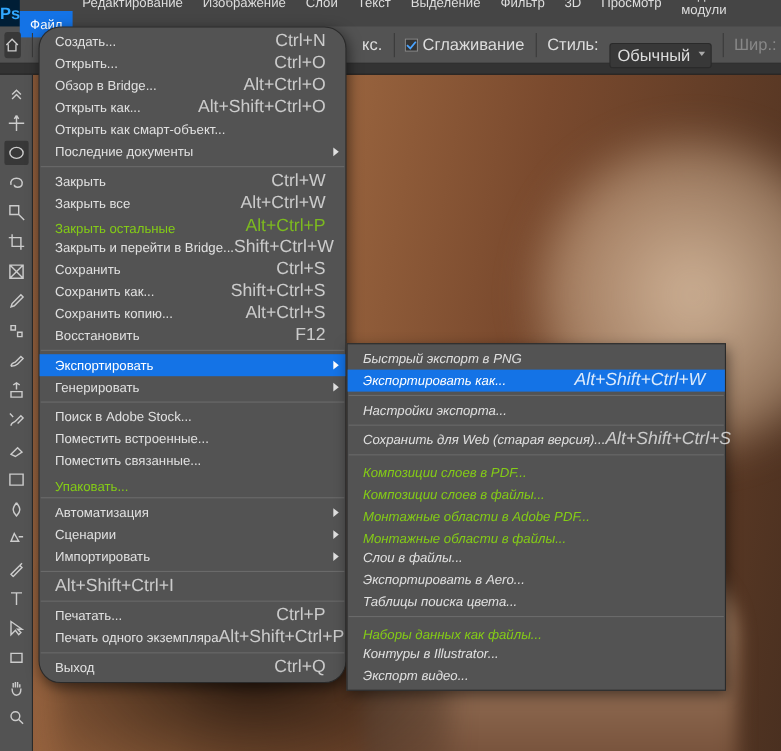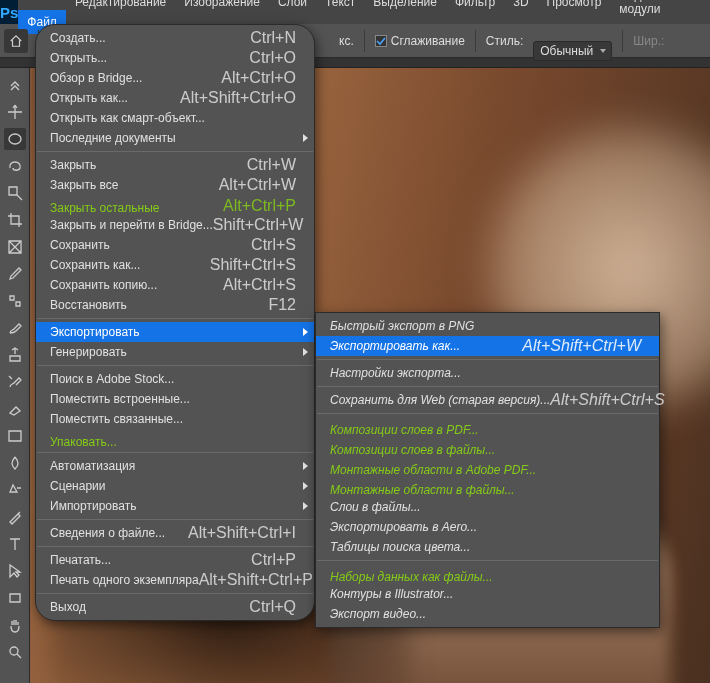--- a/index.html
+++ b/index.html
@@ -3,21 +3,21 @@
 <meta charset="utf-8">
 <style>
   * { box-sizing: border-box; margin: 0; padding: 0; font-family: "Segoe UI", Tahoma, sans-serif; }
   body { width: 710px; height: 683px; background: #444; overflow: hidden; position: relative; }
 
   .menubar { height: 24px; background: #454545; display: flex; align-items: center; font-size: 12px; color: #ddd; }
   .ps-logo { width: 24px; height: 24px; background: #001e36; color: #31a8ff; display: flex; align-items: center; justify-content: center; font-weight: bold; font-size: 15px; }
   .menu-item { padding: 0 9px; height: 24px; display: flex; align-items: center; cursor: default; }
   .menu-item.active { background: #1473e6; color: #fff; margin-top: 20px; }
 
-  .optbar { height: 34px; background: #535353; border-bottom: 1px solid #2a2a2a; display: flex; align-items: center; padding: 0 4px; font-size: 12px; color: #ddd; gap: 10px; }
+  .optbar { height: 34px; background: #535353; border-bottom: 1px solid #2a2a2a; display: flex; align-items: center; padding: 0 4px; font-size: 15px; color: #ddd; gap: 10px; }
   .home-btn { width: 24px; height: 24px; background: #383838; border-radius: 3px; display: flex; align-items: center; justify-content: center; }
   .checkbox { width: 12px; height: 12px; border: 1px solid #888; background: #333; display: inline-flex; align-items: center; justify-content: center; margin-right: 4px; }
   .checkbox svg { width: 10px; height: 10px; }
   .styleselect { background: #383838; border: 1px solid #2a2a2a; border-radius: 3px; padding: 2px 18px 2px 6px; position: relative; color: #ddd; margin-top: 20px; }
   .styleselect::after { content: ""; position: absolute; right: 5px; top: 7px; border-left: 3px solid transparent; border-right: 3px solid transparent; border-top: 4px solid #aaa; }
   .opt-sep { width: 1px; height: 22px; background: #3a3a3a; }
 
   .tabbar { height: 10px; background: #333; border-bottom: 1px solid #222; }
 
   .toolbar { position: absolute; left: 0; top: 68px; width: 30px; bottom: 0; background: #535353; display: flex; flex-direction: column; align-items: center; padding-top: 6px; gap: 5px; border-right: 1px solid #2a2a2a; }
@@ -294,21 +294,20 @@
     <div class="dd-row">
       <span class="dd-label">Сценарии</span>
       <span class="arrow"></span>
     </div>
     <div class="dd-row">
       <span class="dd-label">Импортировать</span>
       <span class="arrow"></span>
     </div>
     <div class="dd-sep"></div>
     <div class="dd-row">
-      <span class="dd-label">Сведения о файле...</span>
       <span class="dd-shortcut">Alt+Shift+Ctrl+I</span>
     </div>
     <div class="dd-sep"></div>
     <div class="dd-row">
       <span class="dd-label">Печатать...</span>
       <span class="dd-shortcut">Ctrl+P</span>
     </div>
     <div class="dd-row">
       <span class="dd-label">Печать одного экземпляра</span>
       <span class="dd-shortcut">Alt+Shift+Ctrl+P</span>

